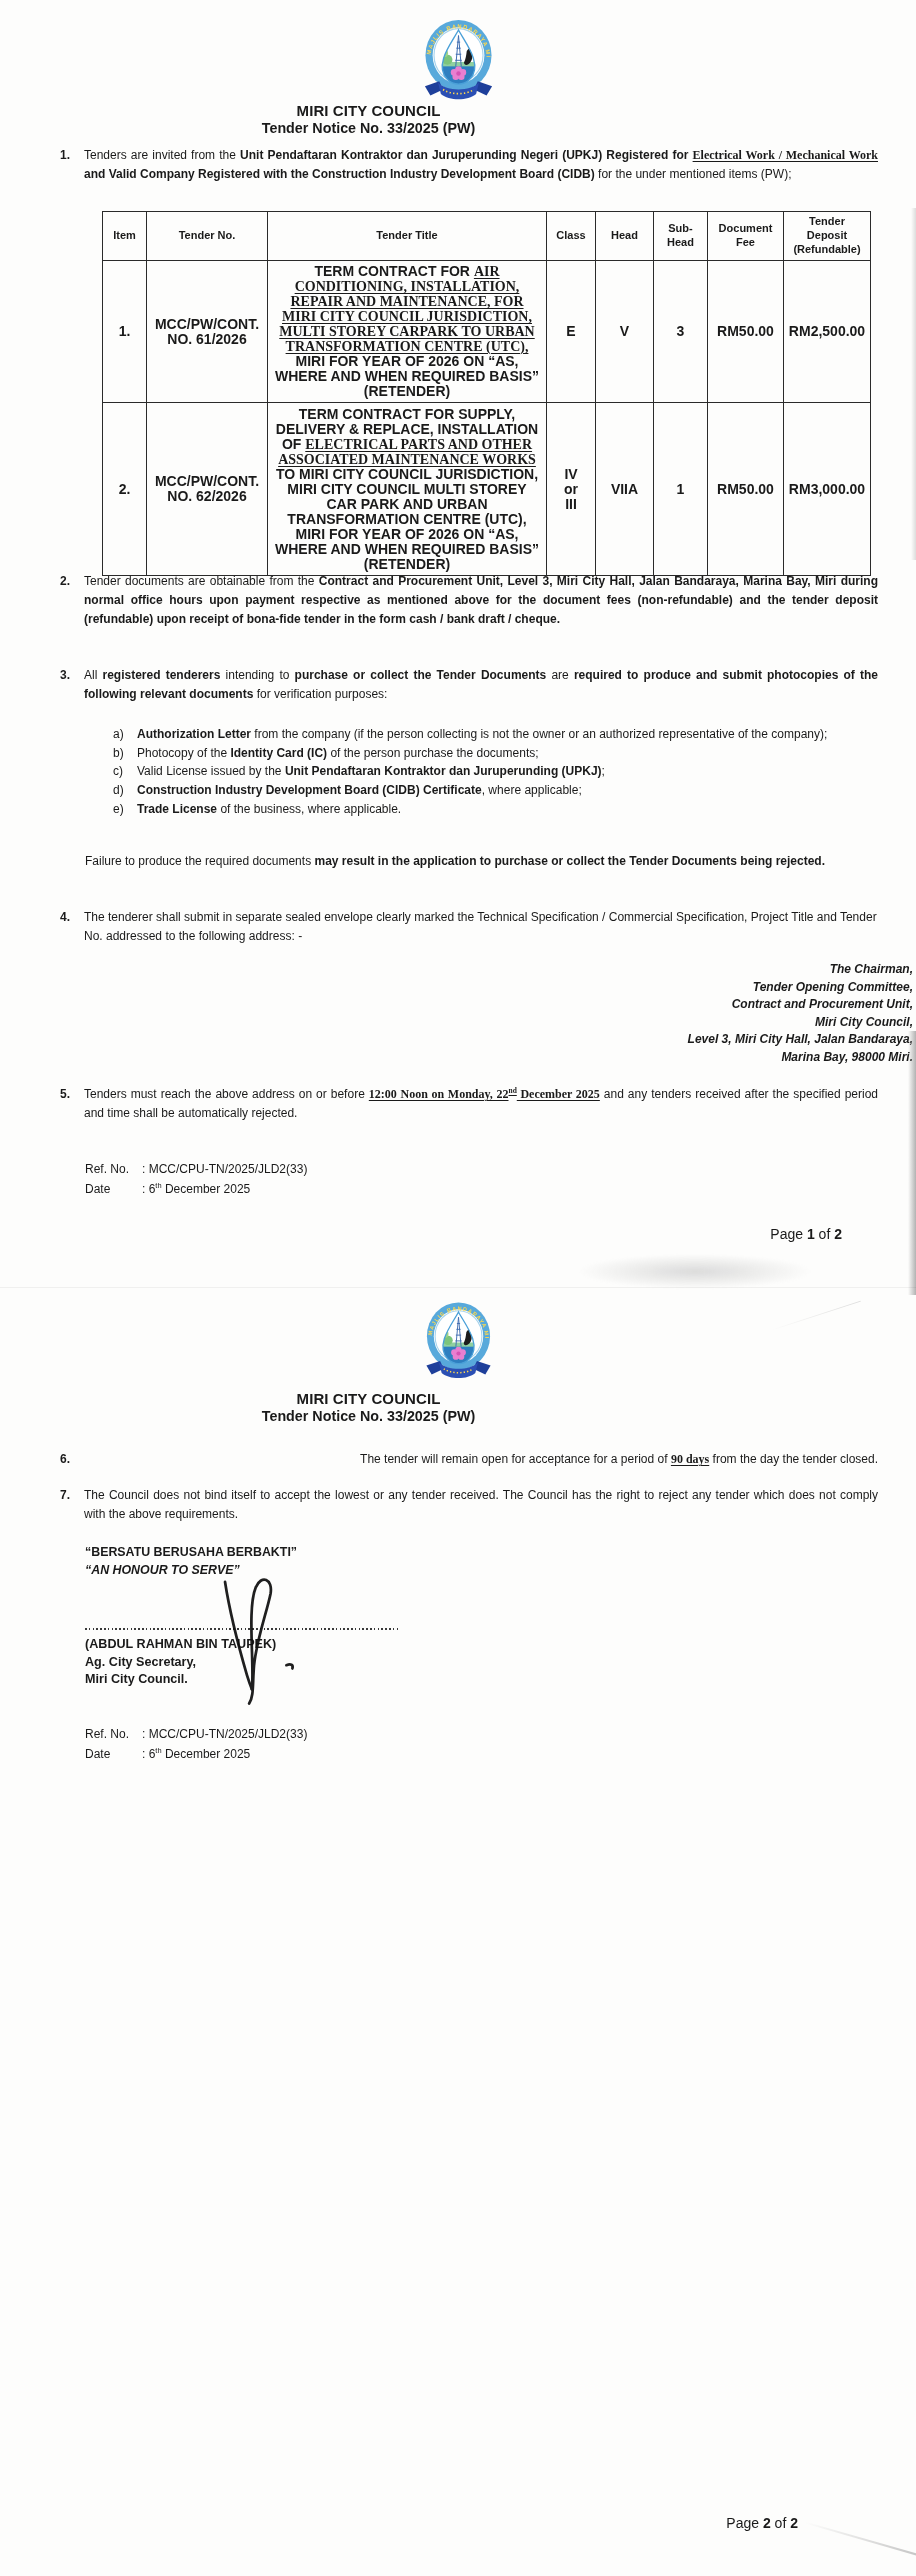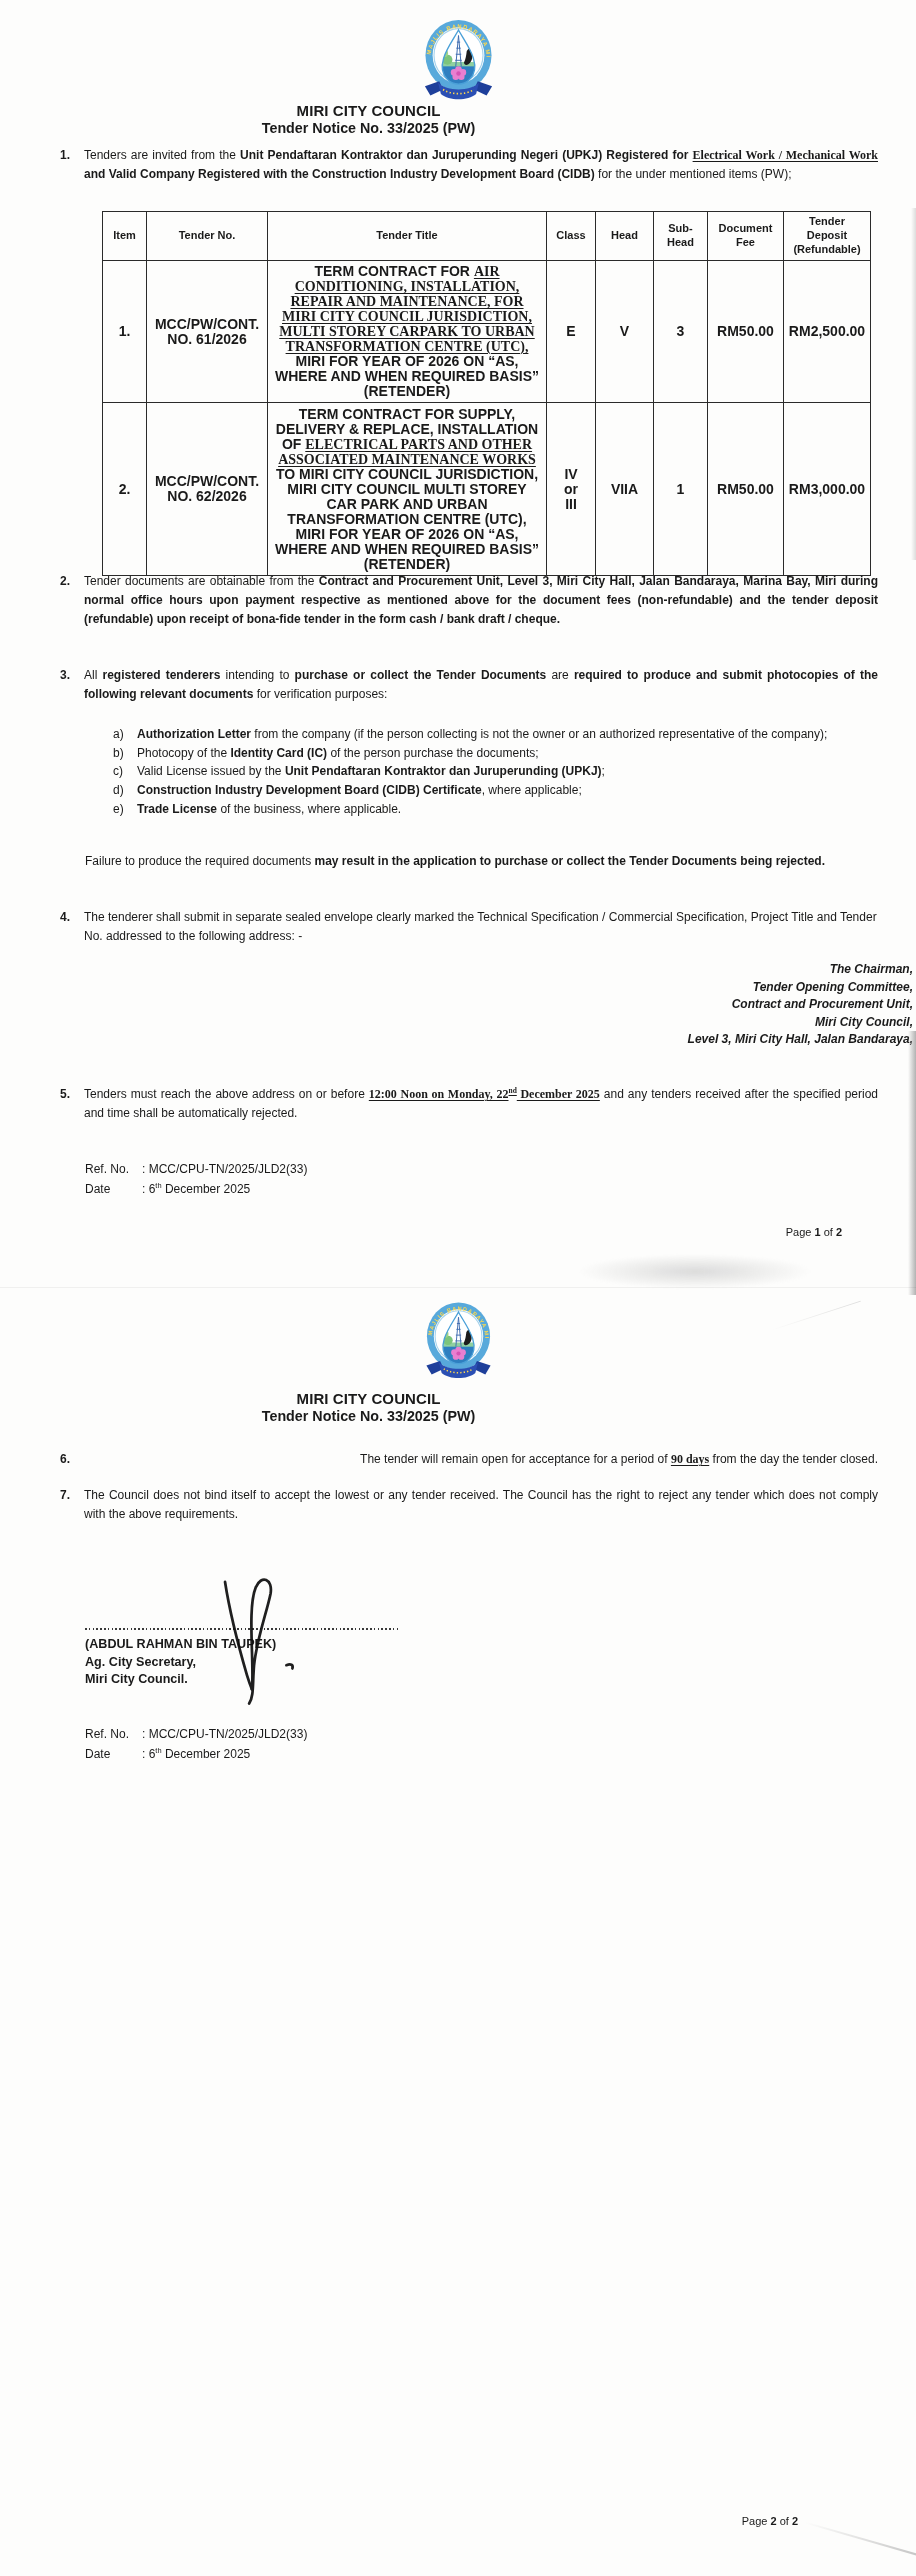--- a/index.html
+++ b/index.html
@@ -23,21 +23,21 @@
   table.tender th{font-size:11px;line-height:13.7px;height:37px;}
   table.tender td{font-size:14px;line-height:15px;}
   td.titlecell{text-align:justify;line-height:16.5px;padding:6.6px 7.7px;}
   .dl-row{display:flex;line-height:18.7px;}
   .dl-letter{width:24px;flex:none;}
   .dl-text{flex:1;text-align:justify;}
   .addr{line-height:17.6px;font-weight:bold;}
   .refblock{line-height:20.3px;}
   .refrow{display:flex;}
   .reflabel{width:57px;flex:none;}
-  .footer{font-size:11px;}
+  .footer{font-size:14px;}
   .motto{font-weight:bold;line-height:18px;font-size:12.4px;}
   .dotline{height:1.6px;width:313px;
       background:repeating-linear-gradient(to right,#3a3a3a 0 1.6px,transparent 1.6px 3.8px);}
   .signame{font-weight:bold;font-size:12.6px;line-height:17.6px;}
   .scan-a{right:0;top:208px;width:5.5px;height:352px;
       background:linear-gradient(to right,transparent,#c2c2c2);opacity:.55;}
   .scan-b{right:0;top:1031px;width:7.7px;height:264px;
       background:linear-gradient(to right,transparent,#9f9f9f);opacity:.8;}
   .scan-smudge{top:1254px;left:577px;width:236px;height:35px;
       background:radial-gradient(ellipse at center,rgba(165,165,165,.38),transparent 70%);
@@ -191,20 +191,21 @@
     <span class="pnum">4.</span>
     <div class="ptext" style="text-align:left;"><span>The tenderer shall submit in separate sealed envelope clearly marked the Technical Specification / Commercial Specification, Project Title and Tender No. addressed to the following address: -</span></div>
   </div>
 
   <div class="abs addr" style="top:961px;left:44px;width:869px;text-align:right;font-style:italic;">
     <div>The Chairman,</div>
     <div>Tender Opening Committee,</div>
     <div>Contract and Procurement Unit,</div>
     <div>Miri City Council,</div>
     <div>Level 3, Miri City Hall, Jalan Bandaraya,</div>
+    <div>Marina Bay, 98000 Miri.</div>
   </div>
 
   <div class="abs para" style="top:1085px;">
     <span class="pnum">5.</span>
     <div class="ptext"><span>Tenders must reach the above address on or before </span><span class="b u">12:00 Noon on Monday, 22</span><sup class="b u">nd</sup><span class="b u"> December 2025</span><span> and any tenders received after the specified period and time shall be automatically rejected.</span></div>
   </div>
 
   <div class="abs refblock" style="top:1159px;left:85px;width:495px;">
     <div class="refrow">
       <span class="reflabel">Ref. No.</span>
@@ -236,20 +237,24 @@
   <div class="abs para" style="top:1450px;">
     <span class="pnum">6.</span>
     <div class="ptext" style="text-align:right;"><span>The tender will remain open for acceptance for a period of </span><span class="b u">90 days</span><span> from the day the tender closed.</span></div>
   </div>
 
   <div class="abs para" style="top:1486px;">
     <span class="pnum">7.</span>
     <div class="ptext"><span>The Council does not bind itself to accept the lowest or any tender received. The Council has the right to reject any tender which does not comply with the above requirements.</span></div>
   </div>
 
+  <div class="abs" style="top:1543px;left:85px;width:495px;">
+    <div class="motto">“BERSATU BERUSAHA BERBAKTI”</div>
+    <div class="motto i">“AN HONOUR TO SERVE”</div>
+  </div>
 
   <div class="abs" style="top:1574px;left:213px;width:115px;height:132px;z-index:3;">
     <svg width="115" height="132" viewBox="0 0 210 240">
       <g fill="none" stroke="#0d0d0d" stroke-width="5" stroke-linecap="round" opacity="0.92">
         <path d="M22,14 C30,66 48,136 62,184 C66,197 69,205 71,210"></path>
         <path d="M71,210 C76,168 62,62 78,24 C88,0 110,8 105,36 C98,70 80,118 75,166 C72,200 75,222 66,236"></path>
         <path d="M134,166 c8,-3 13,-1 11,6"></path>
       </g>
     </svg>
   </div>

